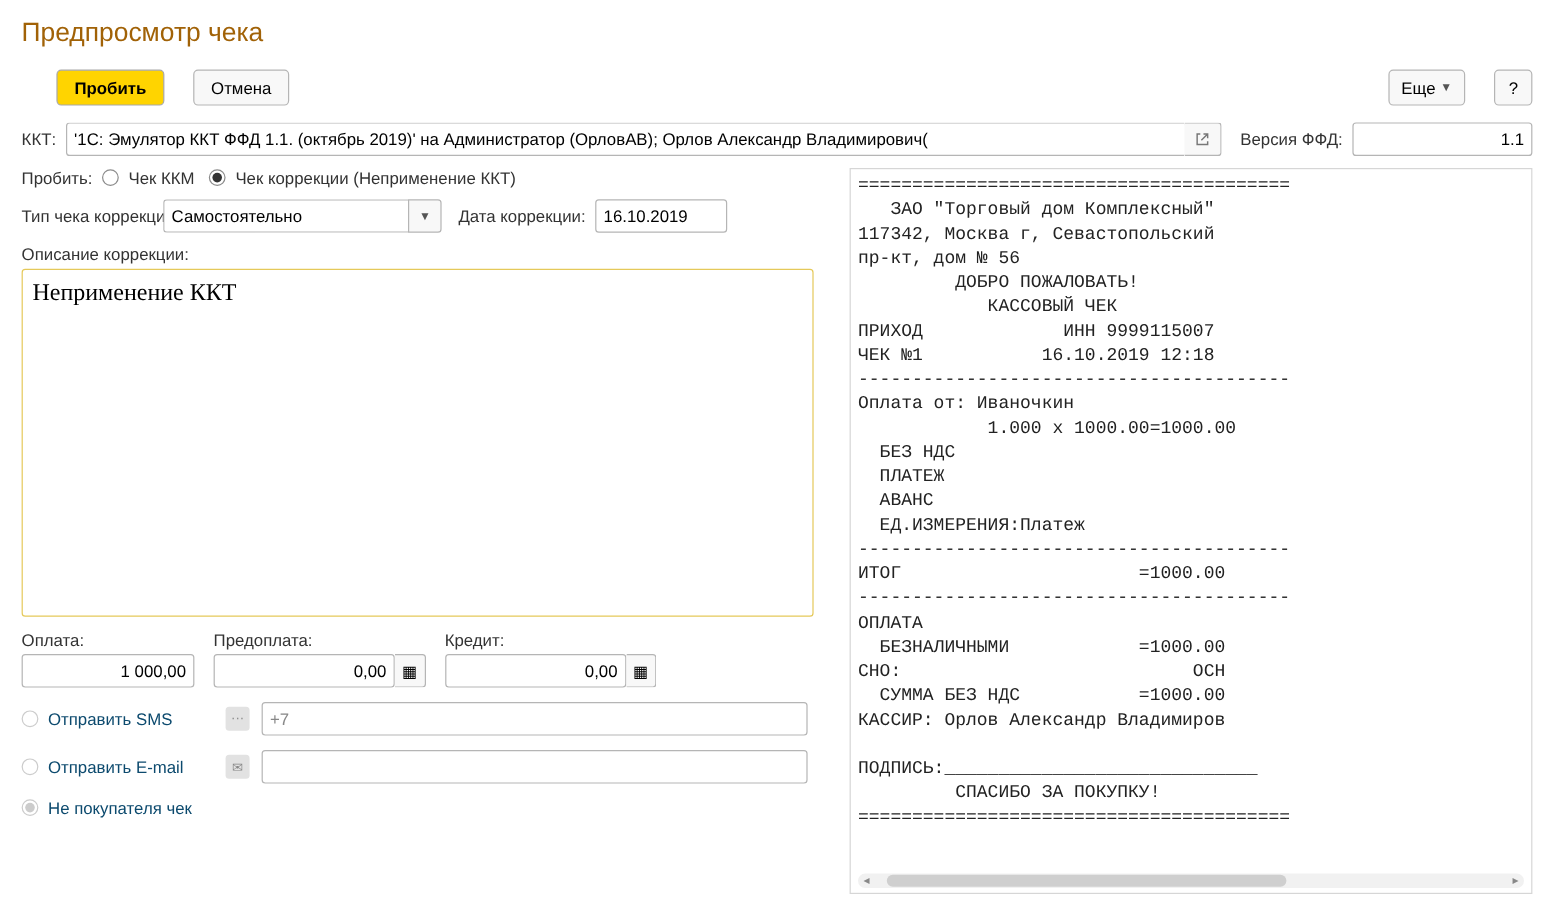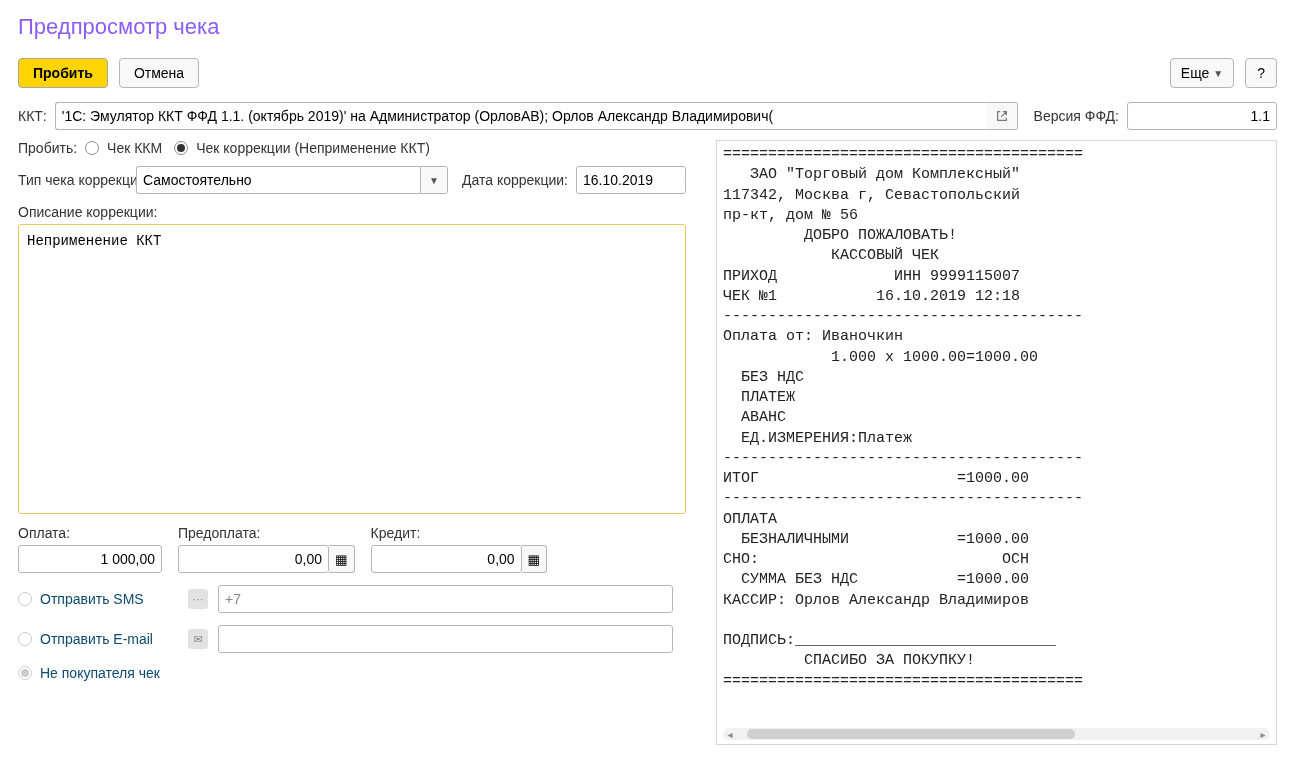--- a/index.html
+++ b/index.html
@@ -3,22 +3,22 @@
 <meta charset="utf-8">
 <style>
 * { box-sizing: border-box; margin: 0; padding: 0; }
 body {
   font-family: Arial, sans-serif;
   font-size: 14px;
   color: #333;
   background: #fff;
   padding: 14px 18px;
 }
-.title { font-size: 22px; font-weight: 400; color: #8b5cf6; margin-bottom: 18px; }
-.toolbar { display: flex; align-items: center; gap: 11px; margin-bottom: 14px; }
+.title { font-size: 22px; font-weight: 400; color: #a16207; margin-bottom: 18px; }
+.toolbar { display: flex; align-items: center; gap: 24px; margin-bottom: 14px; margin-left: 29px; }
 .btn {
   border: 1px solid #b5b5b5;
   border-radius: 4px;
   padding: 6px 14px;
   font-size: 14px;
   background: #f8f8f8;
   cursor: pointer;
 }
 .btn-primary {
   background: #ffd400;
@@ -72,23 +72,23 @@
 .radio.disabled .circle { border-color: #ccc; }
 .radio.disabled.selected .circle::after { background: #ccc; }
 .columns { display: flex; gap: 30px; align-items: flex-start; }
 .left-col { flex: 0 0 660px; }
 .right-col { flex: 1; min-width: 0; }
 .textarea {
   width: 100%; height: 290px;
   border: 1px solid #e5c95a;
   border-radius: 3px;
   padding: 8px;
-  font-size: 14px;
+  font-size: 20px;
   resize: none;
-  font-family: Liberation Mono, monospace;
+  font-family: Liberation Serif, serif;
   outline: none;
 }
 .amounts { display: flex; gap: 16px; margin-top: 8px; }
 .amounts .col { display: flex; flex-direction: column; gap: 4px; justify-content: center; }
 .amt-wrap { display: flex; }
 .amt-wrap .input { width: 151px; text-align: right; }
 .amt-wrap .calc {
   border: 1px solid #b5b5b5; border-left: none;
   border-top-right-radius: 3px; border-bottom-right-radius: 3px;
   background: #f8f8f8; padding: 0 6px; display: flex; align-items: center; cursor: pointer;
@@ -181,21 +181,21 @@
         </div>
         <div class="radio selected">
           <span class="circle"></span>
           <span>Чек коррекции (Неприменение ККТ)</span>
         </div>
       </div>
     </div>
 
     <div class="row">
       <span class="label" style="width:110px">Тип чека коррекции:</span>
-      <div class="select-wrap" style="width:312px">
+      <div class="select-wrap" style="width:232px">
         <input class="input" style="flex: 1 1 0%;" value="Самостоятельно">
         <button class="select-btn">
           <span class="chev">▼</span>
         </button>
       </div>
       <span class="label" style="margin-left:6px">Дата коррекции:</span>
       <input class="input" style="width: 110px;" value="16.10.2019">
     </div>
 
     <div style="margin-top:6px;margin-bottom:4px" class="label">Описание коррекции:</div>

